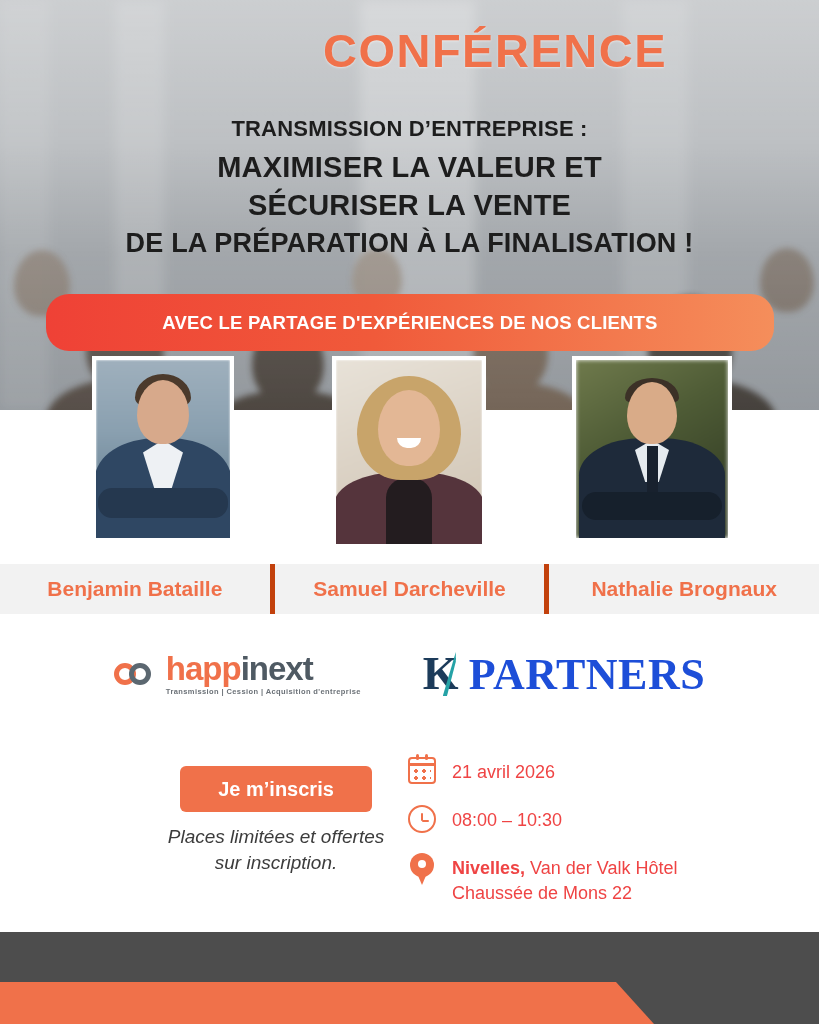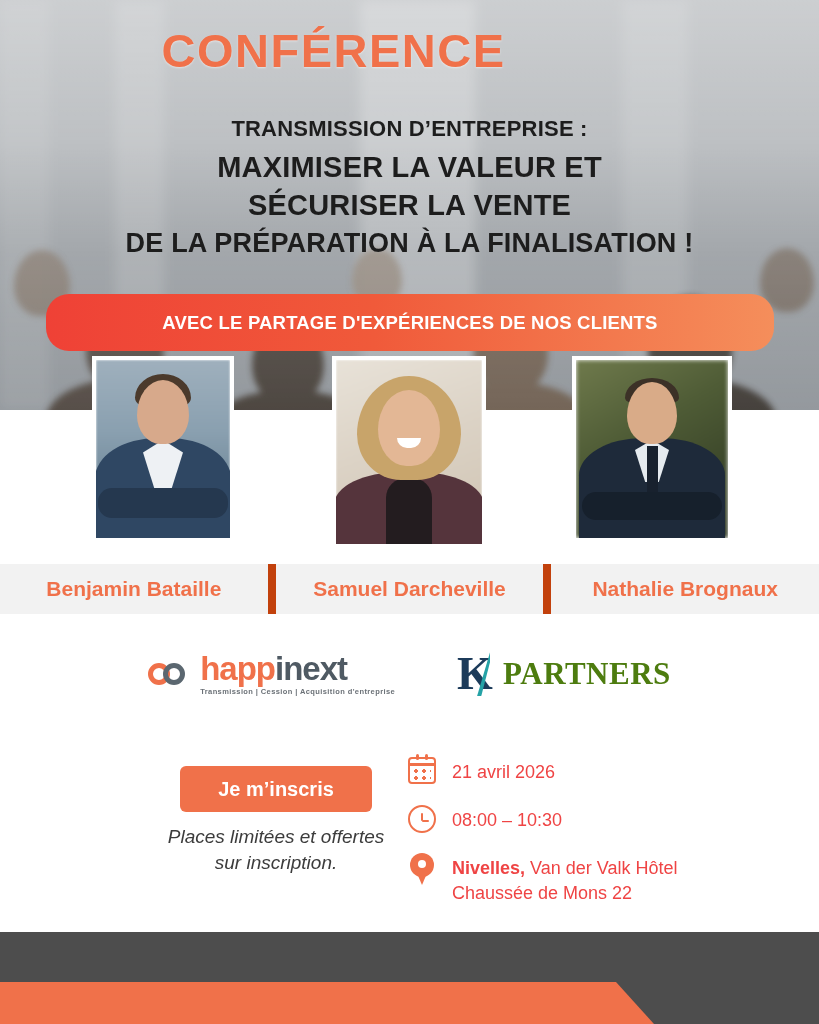--- a/index.html
+++ b/index.html
@@ -58,21 +58,21 @@
     border-radius: 50% 50% 0 0 / 70% 70% 0 0;
   }
   .hero-veil {
     position: absolute; inset: 0;
     background: linear-gradient(180deg, rgba(255,255,255,0.55) 0%, rgba(255,255,255,0.42) 34%, rgba(255,255,255,0.18) 62%, rgba(255,255,255,0.05) 100%);
   }
 
   
   .kicker {
     position: absolute; top: 26px; left: 0; width: 667px;
-    text-align: center;
+    text-align: right;
     font-size: 47px; line-height: 1.05;
     font-weight: 800; letter-spacing: 1.5px;
     color: #f0714a;
     text-shadow: 0 1px 2px rgba(255,255,255,.5);
   }
   .title-block {
     position: absolute; top: 110px; left: 0; width: 819px;
     text-align: center;
     color: #1d1d1d;
     font-weight: 800;
@@ -157,21 +157,21 @@
   
   .names {
     position: absolute; top: 564px; left: 0; width: 819px; height: 50px;
     display: flex;
   }
   .name-cell {
     flex: 1 1 0;
     background: #f2f2f2;
     display: flex; align-items: center; justify-content: center;
     color: #f0714a; font-weight: 700; font-size: 21px;
-    border-right: 8px solid #c2410c;
+    border-right: 5px solid #c2410c;
   }
   .name-cell:last-child { border-right: 0; }
 
   
   .logos {
     position: absolute; top: 634px; left: 0; width: 819px; height: 80px;
     display: flex; align-items: center; justify-content: center; gap: 62px;
   }
   .logo-happinext { display: flex; align-items: center; gap: 8px; }
   .hx-mark { width: 44px; height: 30px; position: relative; }
@@ -196,21 +196,21 @@
   .kp-k {
     font-size: 46px; font-weight: 800; color: #1c3b5a;
     line-height: 44px; font-family: "Liberation Serif", serif;
   }
   .kp-tick {
     position:absolute; left: 20px; top: 0px; width: 13px; height: 44px;
     background: #25a2a6; clip-path: polygon(100% 0, 100% 22%, 32% 100%, 0 100%);
   }
   .kp-word {
     font-family: "Liberation Serif", serif;
-    font-size: 31px; font-weight: 700; letter-spacing: .5px; color: #4d7c0f;
+    font-size: 44px; font-weight: 700; letter-spacing: .5px; color: #1d4ed8;
   }
 
   
   .cta-btn {
     position: absolute; top: 766px; left: 180px;
     width: 192px; height: 46px; border-radius: 6px;
     background: #f0714a; color: #ffffff;
     font-size: 20px; font-weight: 700;
     display: flex; align-items: center; justify-content: center;
     border: none; cursor: pointer;

